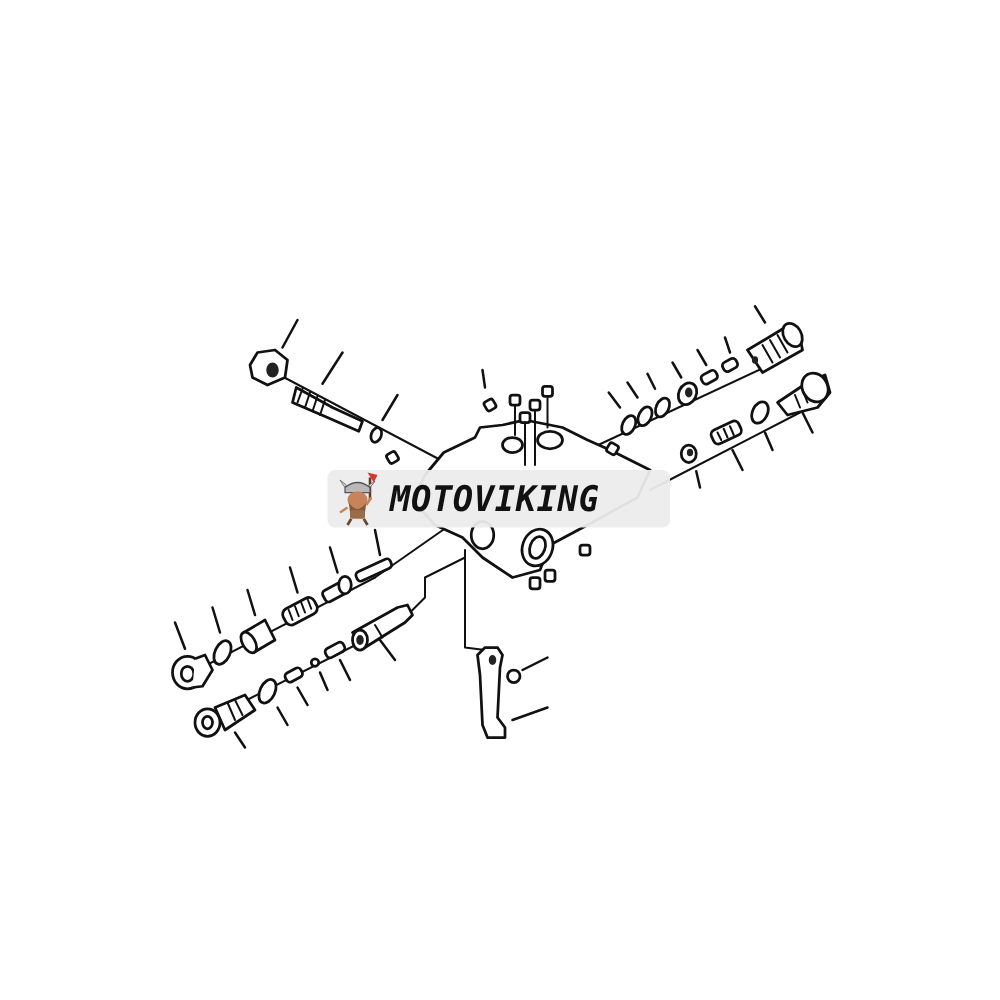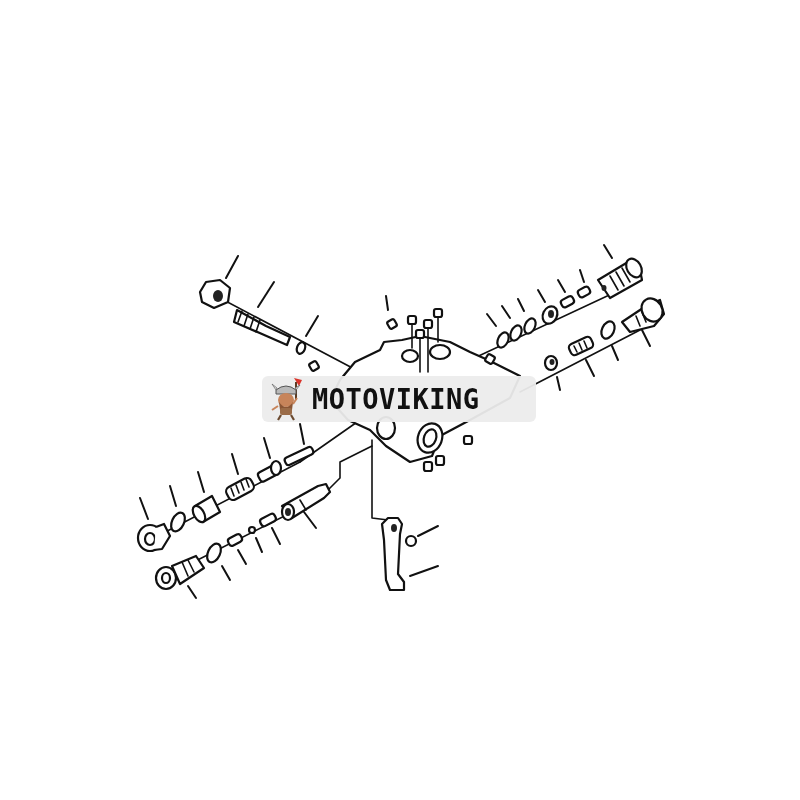--- a/index.html
+++ b/index.html
@@ -5,21 +5,21 @@
     html, body { margin: 0; padding: 0; background: #ffffff; }
     body { width: 800px; height: 800px; position: relative; overflow: hidden; font-family: "DejaVu Sans", sans-serif; }
     #diagram { position: absolute; left: 0; top: 0; width: 800px; height: 800px; }
     .ln { stroke: #111; stroke-width: 1.6; fill: none; stroke-linecap: round; stroke-linejoin: round; }
     .thk { stroke: #111; stroke-width: 2.2; fill: #fff; stroke-linejoin: round; }
     .dark { fill: #222; }
     .leader { stroke: #111; stroke-width: 2; stroke-linecap: round; }
     #watermark {
       position: absolute; left: 262px; top: 376px; width: 274px; height: 46px;
       background: rgba(236,236,236,0.95); border-radius: 6px;
-      display: flex; align-items: center;
+      display: flex; align-items: center; font-style: italic;
     }
     #logo-icon { width: 44px; height: 46px; margin-left: 4px; flex: 0 0 auto; }
     #brand-text {
       font-family: "DejaVu Sans Mono", monospace; font-weight: bold;
       font-size: 27px; letter-spacing: 0.5px; color: #111; margin-left: 2px;
       transform: scaleY(1.05);
     }
   </style>
 </head>
 <body>

